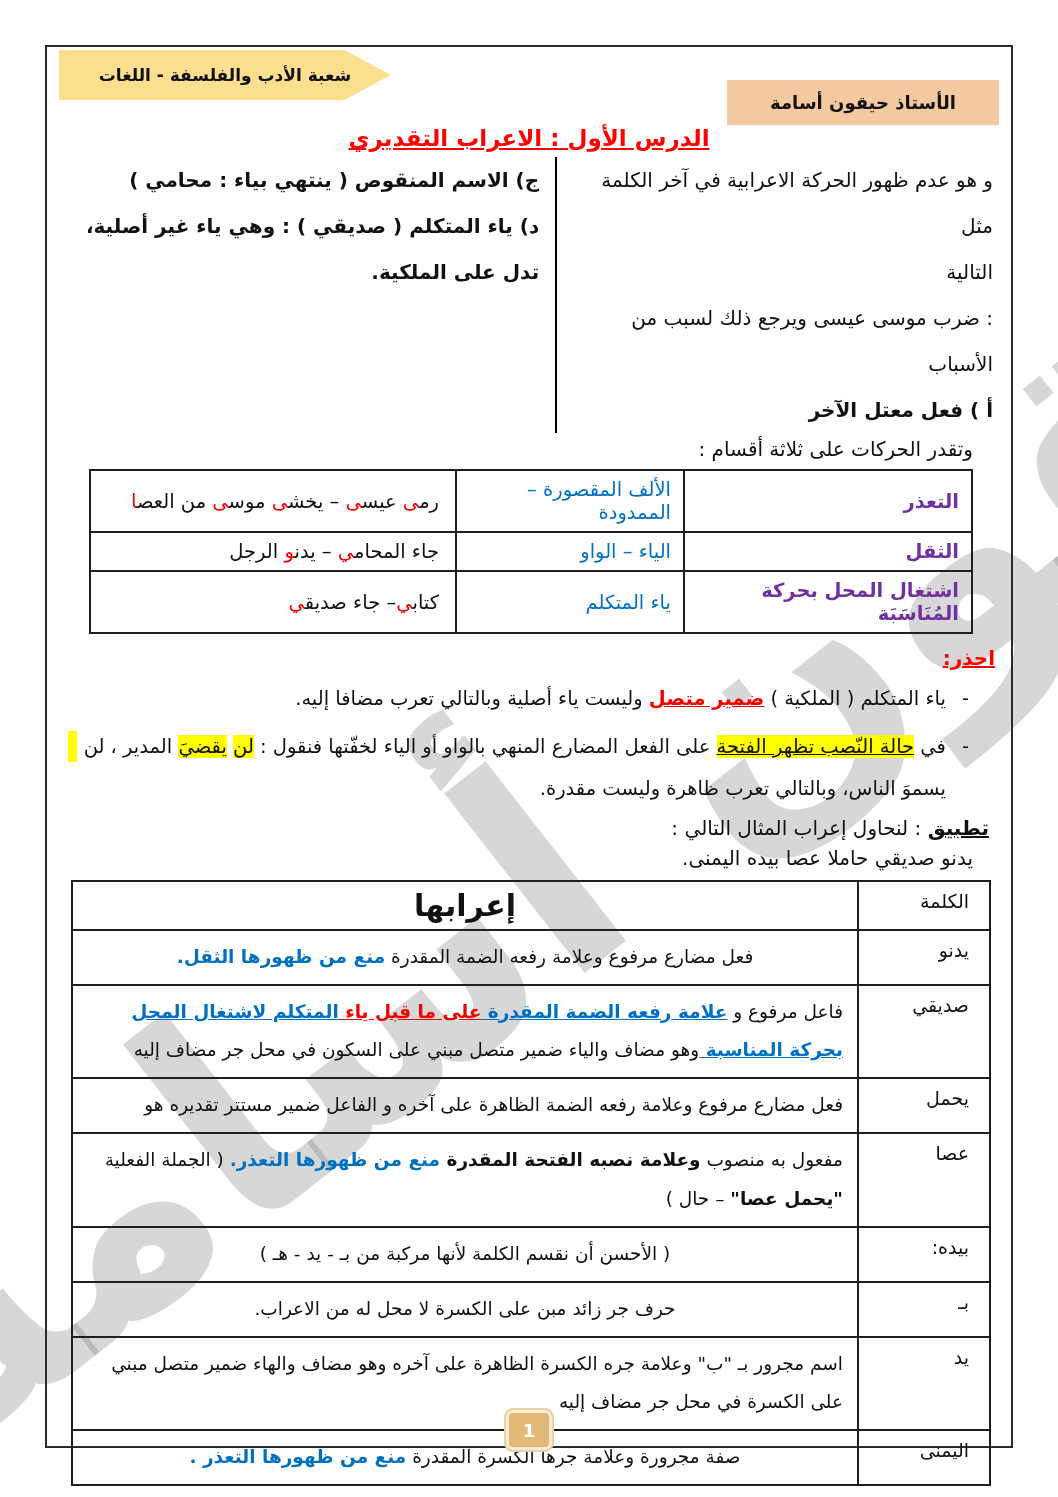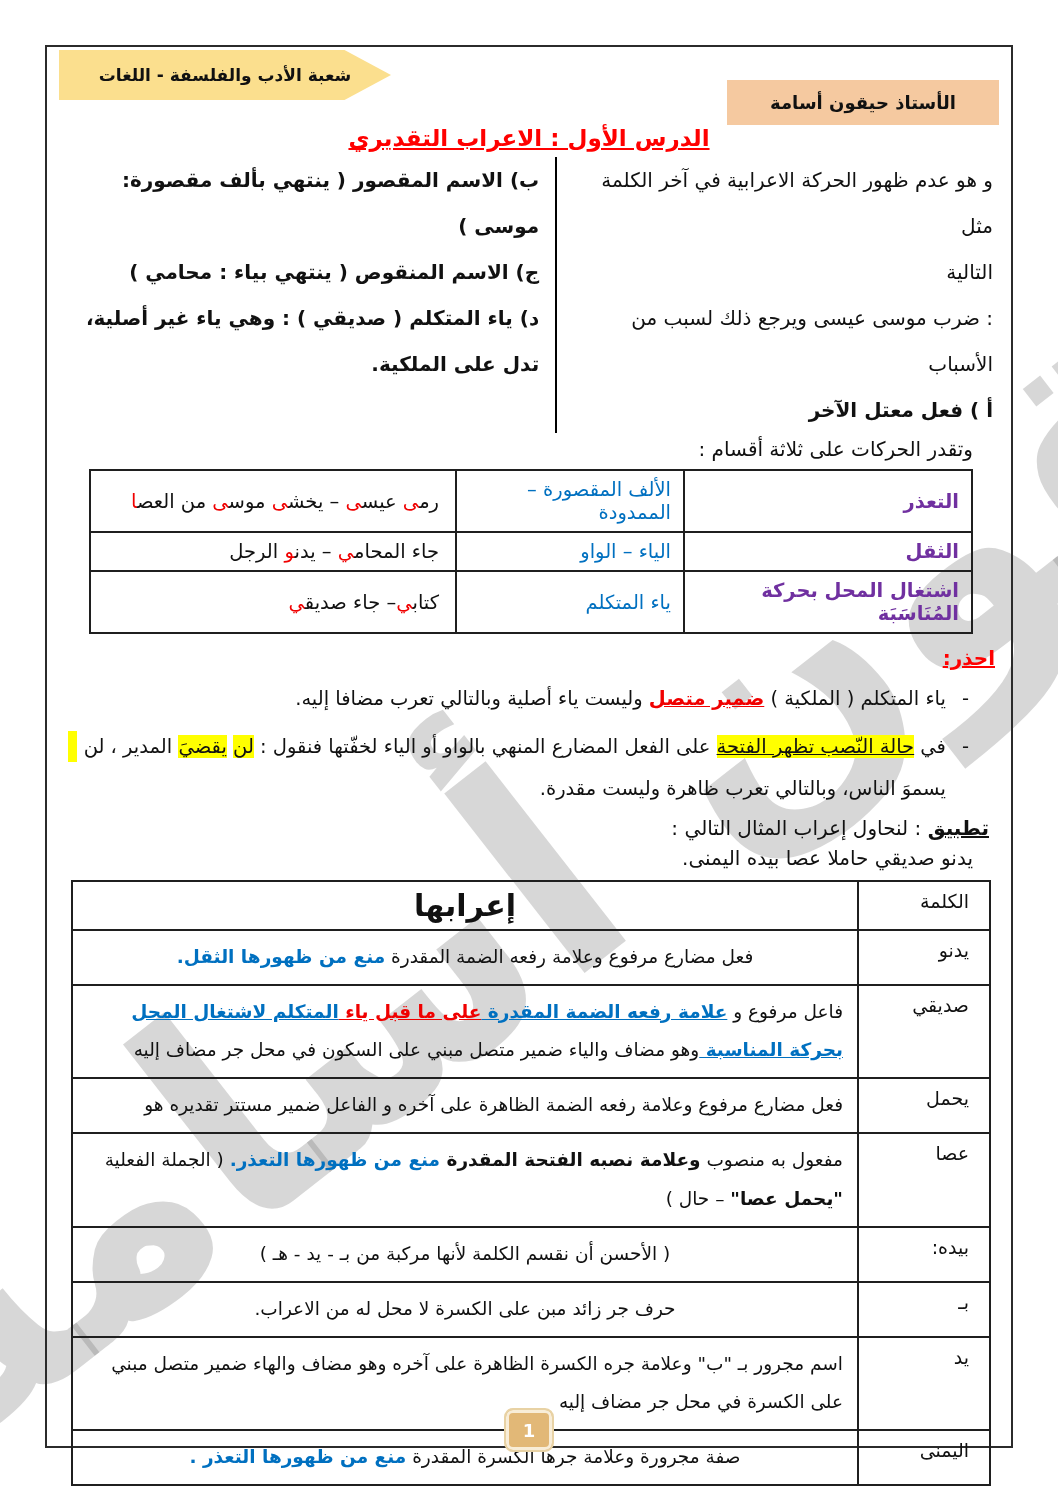--- a/index.html
+++ b/index.html
@@ -96,21 +96,20 @@
   <div class="title-lesson">الدرس الأول : الاعراب التقديري</div>
 
   <div class="def-wrap">
     <div class="col-def">
       <div>و هو عدم ظهور الحركة الاعرابية في آخر الكلمة مثل</div>
       <div>التالية</div>
       <div>: ضرب موسى عيسى ويرجع ذلك لسبب من الأسباب</div>
       <div class="item-a">أ ) فعل معتل الآخر</div>
     </div>
     <div class="col-list">
-      <div>ب) الاسم المقصور ( ينتهي بألف مقصورة: موسى )</div>
       <div>ج) الاسم المنقوص ( ينتهي بياء : محامي )</div>
       <div>د) ياء المتكلم ( صديقي ) : وهي ياء غير أصلية،</div>
       <div>تدل على الملكية.</div>
     </div>
   </div>
 
   <div class="sections-intro">وتقدر الحركات على ثلاثة أقسام :</div>
 
   <table class="t1">
     <tbody>

